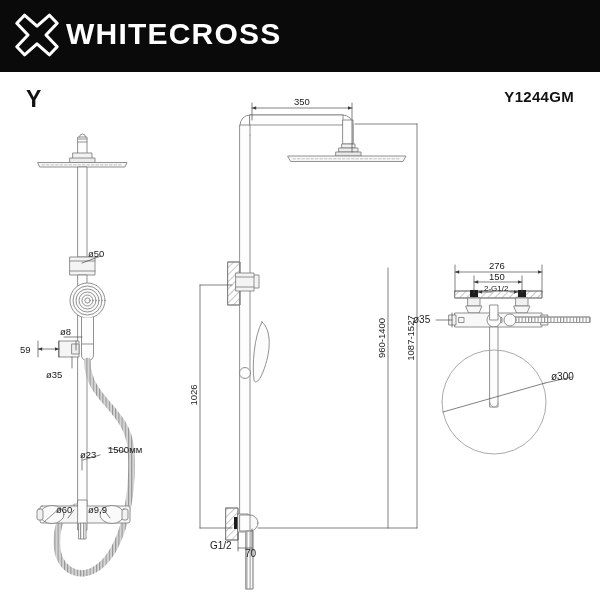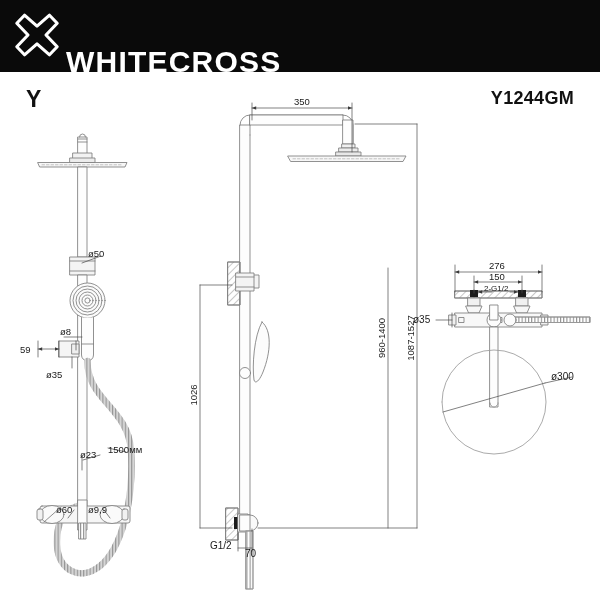--- a/index.html
+++ b/index.html
@@ -32,35 +32,34 @@
   }
   #brand-name {
     position: absolute;
     left: 66px; top: 17px;
     color: #ffffff;
     font-size: 30px;
     font-weight: bold;
     letter-spacing: 1.2px;
     font-family: "Liberation Sans", sans-serif;
     white-space: nowrap;
-    margin-top: 28px;
   }
   
   #series-label {
     position: absolute;
     left: 26px; top: 86px;
     font-size: 23px;
     font-weight: bold;
     color: #111111;
     font-family: "Liberation Sans", sans-serif;
   }
   #model-code {
     position: absolute;
     right: 26px; top: 88px;
-    font-size: 18px;
+    font-size: 15px;
     font-weight: bold;
     color: #111111;
     font-family: "Liberation Sans", sans-serif;
     letter-spacing: .3px;
   }
   
   #drawings {
     position: absolute;
     left: 0; top: 0;
     width: 600px; height: 597px;

